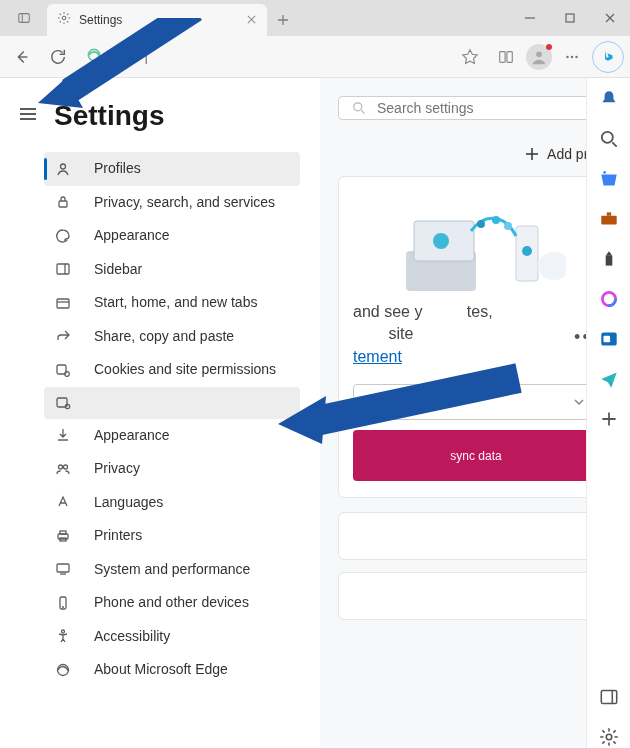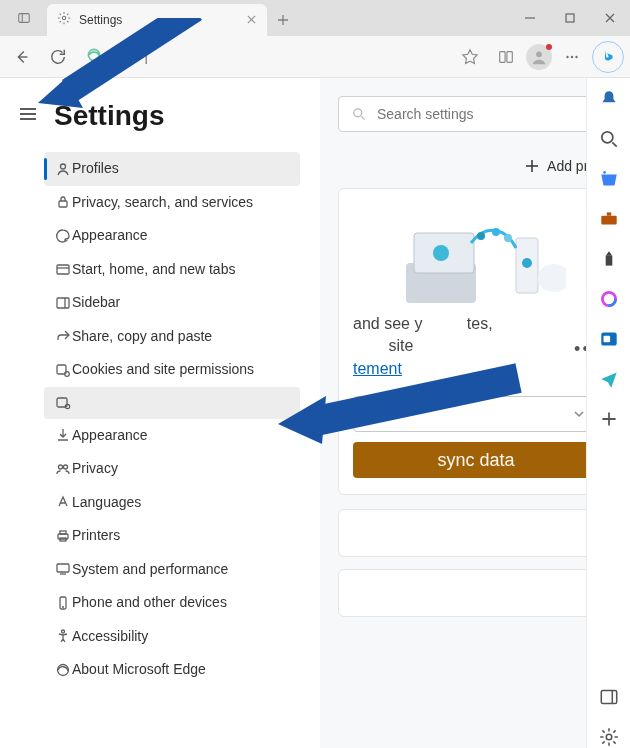--- a/index.html
+++ b/index.html
@@ -34,43 +34,43 @@
 
 
 .content { display: flex; height: calc(748px - 36px - 42px); position: relative; }
 
 
 .nav { width: 320px; background: #fff; padding: 22px 20px 10px 14px; position: absolute; left: 0; top: 0; bottom: 0; z-index: 50; }
 .nav-header { display: flex; align-items: center; gap: 16px; margin-bottom: 20px; margin-left: 4px; }
 .hamburger svg { width: 20px; height: 20px; }
 .settings-title { font-size: 28px; font-weight: 600; color: #1a1a1a; }
 .nav-list { list-style: none; padding-left: 30px; }
-.nav-item { display: flex; align-items: center; gap: 0; padding: 8px 10px; min-height: 32px; border-radius: 4px; cursor: pointer; font-size: 14px; color: #333; position: relative; }
+.nav-item { display: flex; align-items: center; gap: 22px; padding: 8px 10px; min-height: 32px; border-radius: 4px; cursor: pointer; font-size: 14px; color: #333; position: relative; }
 .nav-item.active { background: #ededed; }
 .nav-item.active::before { content: ''; position: absolute; left: 0; top: 6px; bottom: 6px; width: 3px; background: #0067c0; border-radius: 2px; }
 .nav-item.hover { background: #ededed; }
 .nav-icon { width: 18px; display: flex; justify-content: center; }
 .nav-icon svg { width: 16px; height: 16px; opacity: .85; }
 .nav-label { flex: 1; line-height: 1.25; }
 
 
 .main { margin-left: 320px; flex: 1; padding: 18px 16px 10px 18px; background: #f7f8f9; position: relative; }
-.search { display: flex; align-items: center; gap: 10px; border: 1px solid #d0d0d0; border-radius: 4px; height: 36px; padding: 0 12px; background: #fff; }
+.search { display: flex; align-items: center; gap: 10px; border: 1px solid #d0d0d0; border-radius: 4px; height: 24px; padding: 0 12px; background: #fff; }
 .search svg { width: 16px; height: 16px; opacity: .55; }
 .search input { border: none; outline: none; font-size: 14px; flex: 1; color: #555; }
 .addprofile { display: flex; align-items: center; gap: 8px; justify-content: flex-end; margin: 26px 0 14px; color: #333; font-size: 14px; }
 .addprofile svg { width: 14px; height: 14px; }
 .card { background: #fff; border: 1px solid #e5e5e5; border-radius: 6px; padding: 14px 14px 16px; margin-bottom: 14px; position: relative; }
 .illus { height: 110px; display: flex; align-items: center; justify-content: center; }
 .card-text { font-size: 16px; color: #444; line-height: 1.4; }
 .card-link { color: #0067c0; text-decoration: underline; }
 .more { position: absolute; right: 14px; top: 150px; font-size: 18px; letter-spacing: 2px; color: #555; }
 .select { margin-top: 16px; border: 1px solid #c8c8c8; border-radius: 4px; height: 36px; display: flex; align-items: center; justify-content: flex-end; padding: 0 12px; }
 .select svg { width: 14px; height: 14px; opacity: .7; }
-.syncbtn { margin-top: 10px; height: 36px; background: #a16207; color: #fff; border-radius: 4px; display: flex; align-items: center; justify-content: center; font-size: 18px; }
+.syncbtn { margin-top: 10px; height: 51px; background: #be185d; color: #fff; border-radius: 4px; display: flex; align-items: center; justify-content: center; font-size: 12px; }
 .row { background: #fff; border: 1px solid #e5e5e5; border-radius: 6px; height: 48px; margin-top: 12px; display: flex; align-items: center; justify-content: flex-end; padding: 0 16px; color: #888; }
 .row svg { width: 10px; height: 14px; }
 
 .scroll { position: absolute; right: 2px; top: 70px; width: 6px; height: 420px; background: #c4c4c4; border-radius: 3px; }
 
 
 .edge-sidebar { position: absolute; right: 0; top: 78px; bottom: 0; width: 44px; background: #fff; border-left: 1px solid #ececec; display: flex; flex-direction: column; align-items: center; padding-top: 10px; gap: 18px; z-index: 60; }
 .edge-sidebar .sicon { width: 22px; height: 22px; display: flex; align-items: center; justify-content: center; }
 .edge-sidebar .spacer { flex: 1; }
 
@@ -273,34 +273,34 @@
           <span class="nav-icon">
             <svg viewBox="0 0 16 16">
               <path d="M8 2a6 6 0 1 0 3 11c-2 0-1-2 0-2a3 3 0 0 0 3-3A6 6 0 0 0 8 2z" fill="none" stroke="#444" stroke-width="1.3"></path>
             </svg>
           </span>
           <span class="nav-label">Appearance</span>
         </li>
       <li class="nav-item">
           <span class="nav-icon">
             <svg viewBox="0 0 16 16">
+              <rect x="2" y="3" width="12" height="10" rx="1" fill="none" stroke="#444" stroke-width="1.3"></rect>
+              <line x1="10" y1="3" x2="10" y2="13" stroke="#444" stroke-width="1.3"></line>
+            </svg>
+          </span>
+          <span class="nav-label">Sidebar</span>
+        </li>
+      <li class="nav-item">
+          <span class="nav-icon">
+            <svg viewBox="0 0 16 16">
               <rect x="2" y="4" width="12" height="9" rx="1" fill="none" stroke="#444" stroke-width="1.3"></rect>
               <line x1="2" y1="7" x2="14" y2="7" stroke="#444" stroke-width="1.3"></line>
             </svg>
           </span>
           <span class="nav-label">Start, home, and new tabs</span>
-        </li>
-      <li class="nav-item">
-          <span class="nav-icon">
-            <svg viewBox="0 0 16 16">
-              <rect x="2" y="3" width="12" height="10" rx="1" fill="none" stroke="#444" stroke-width="1.3"></rect>
-              <line x1="10" y1="3" x2="10" y2="13" stroke="#444" stroke-width="1.3"></line>
-            </svg>
-          </span>
-          <span class="nav-label">Sidebar</span>
         </li>
       <li class="nav-item">
           <span class="nav-icon">
             <svg viewBox="0 0 16 16">
               <path d="M10 3l4 4-4 4M14 7H6a3 3 0 0 0-3 3v2" fill="none" stroke="#444" stroke-width="1.3"></path>
             </svg>
           </span>
           <span class="nav-label">Share, copy and paste</span>
         </li>
       <li class="nav-item">

